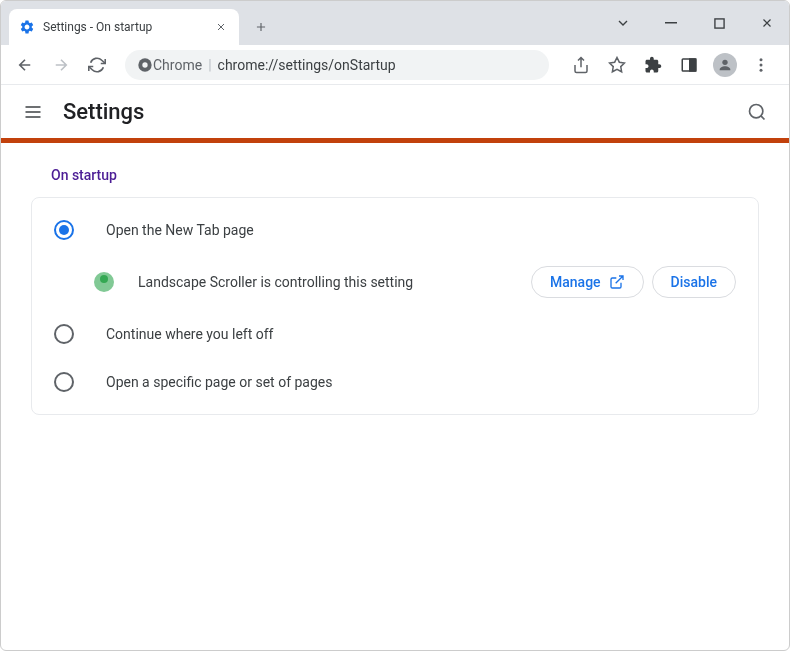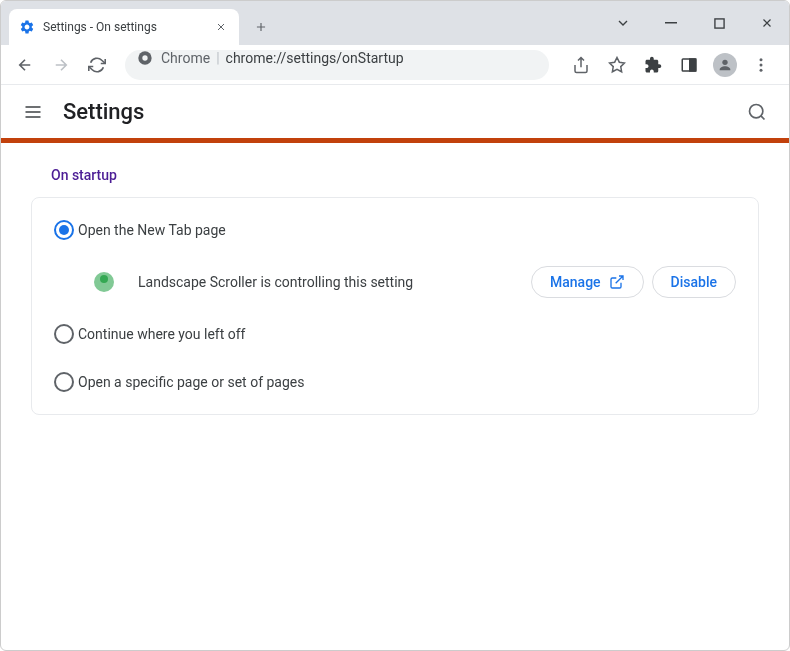--- a/index.html
+++ b/index.html
@@ -12,41 +12,41 @@
 .tab-title { font-size: 12px; color: #3c4043; flex: 1; white-space: nowrap; overflow: hidden; }
 .tab-close { width: 16px; height: 16px; display: flex; align-items: center; justify-content: center; color: #5f6368; cursor: pointer; }
 .new-tab { width: 28px; height: 28px; display: flex; align-items: center; justify-content: center; color: #5f6368; margin-left: 8px; margin-bottom: 4px; cursor: pointer; }
 .win-controls { margin-left: auto; display: flex; align-items: center; height: 100%; padding-right: 8px; gap: 20px; }
 .win-btn { width: 28px; height: 28px; display: flex; align-items: center; justify-content: center; color: #3c4043; cursor: pointer; }
 
 
 .toolbar { height: 40px; background: #fff; display: flex; align-items: center; padding: 0 8px; gap: 4px; border-bottom: 1px solid #e8eaed; }
 .nav-btn { width: 32px; height: 32px; display: flex; align-items: center; justify-content: center; color: #5f6368; border-radius: 50%; }
 .nav-btn.disabled { color: #bdc1c6; }
-.omnibox { flex: 1; height: 30px; background: #f1f3f4; border-radius: 15px; display: flex; padding: 0 12px; margin: 0 8px; gap: 8px; }
+.omnibox { flex: 1; height: 30px; background: #f1f3f4; border-radius: 15px; display: flex; align-items: center; padding: 0 12px; margin: 0 8px; gap: 0; }
 .omnibox-icon { color: #5f6368; display: flex; }
 .omnibox-text { font-size: 14px; color: #5f6368; display: flex; gap: 0; }
 .omnibox-pre { color: #5f6368; }
 .omnibox-sep { color: #bdc1c6; padding: 0 6px; }
 .omnibox-url { color: #3c4043; }
 .toolbar-actions { display: flex; align-items: center; gap: 12px; padding: 0 8px; }
 .tb-icon { color: #5f6368; display: flex; align-items: center; justify-content: center; width: 24px; height: 24px; cursor: pointer; }
 .avatar { width: 24px; height: 24px; border-radius: 50%; background: #bdc1c6; display: flex; align-items: center; justify-content: center; }
 
 
 .settings-header { height: 58px; display: flex; align-items: center; padding: 0 20px; border-bottom: 5px solid #c2410c; }
 .menu-btn { width: 24px; height: 24px; display: flex; align-items: center; justify-content: center; color: #3c4043; cursor: pointer; margin-right: 18px; }
 .settings-title { font-size: 22px; font-weight: 500; color: #202124; }
 .search-btn { margin-left: auto; width: 24px; height: 24px; display: flex; align-items: center; justify-content: center; color: #5f6368; cursor: pointer; }
 
 
 .content { padding: 24px 30px; }
 .section-title { font-size: 14px; color: #4c1d95; margin-bottom: 14px; padding-left: 20px; font-weight: 500; }
 .card { border: 1px solid #e8eaed; border-radius: 8px; background: #fff; padding: 8px 0; }
-.radio-row { display: flex; align-items: center; padding: 14px 22px; gap: 4px; cursor: pointer; }
+.radio-row { display: flex; align-items: center; padding: 14px 22px; gap: 32px; cursor: pointer; }
 .radio { width: 20px; height: 20px; border: 2px solid #5f6368; border-radius: 50%; display: flex; align-items: center; justify-content: center; flex-shrink: 0; }
 .radio.checked { border-color: #1a73e8; }
 .radio.checked::after { content: ''; width: 10px; height: 10px; background: #1a73e8; border-radius: 50%; }
 .radio-label { font-size: 14px; color: #3c4043; }
 .ext-row { display: flex; align-items: center; padding: 12px 22px 12px 62px; gap: 24px; }
 .ext-icon { width: 20px; height: 20px; background: #81c995; border-radius: 50%; flex-shrink: 0; position: relative; }
 .ext-icon::after { content: ''; position: absolute; width: 8px; height: 8px; background: #34a853; border-radius: 50%; top: 3px; left: 6px; }
 .ext-text { font-size: 14px; color: #3c4043; flex: 1; }
 .ext-actions { display: flex; gap: 8px; }
 .btn { border: 1px solid #dadce0; background: #fff; color: #1a73e8; font-size: 14px; padding: 7px 18px; border-radius: 16px; cursor: pointer; font-weight: 500; display: flex; align-items: center; gap: 8px; }
@@ -56,21 +56,21 @@
 </head>
 <body>
 
 <div class="titlebar">
   <div class="tab">
     <span class="tab-favicon">
       <svg width="16" height="16" viewBox="0 0 24 24" fill="#1a73e8">
           <path d="M19.14 12.94c.04-.3.06-.61.06-.94 0-.32-.02-.64-.07-.94l2.03-1.58a.49.49 0 0 0 .12-.61l-1.92-3.32a.49.49 0 0 0-.59-.22l-2.39.96c-.5-.38-1.03-.7-1.62-.94l-.36-2.54a.484.484 0 0 0-.48-.41h-3.84c-.24 0-.43.17-.47.41l-.36 2.54c-.59.24-1.13.57-1.62.94l-2.39-.96c-.22-.08-.47 0-.59.22L2.74 8.87c-.12.21-.08.47.12.61l2.03 1.58c-.05.3-.09.63-.09.94s.02.64.07.94l-2.03 1.58a.49.49 0 0 0-.12.61l1.92 3.32c.12.22.37.29.59.22l2.39-.96c.5.38 1.03.7 1.62.94l.36 2.54c.05.24.24.41.48.41h3.84c.24 0 .44-.17.47-.41l.36-2.54c.59-.24 1.13-.56 1.62-.94l2.39.96c.22.08.47 0 .59-.22l1.92-3.32c.12-.22.07-.47-.12-.61l-2.01-1.58zM12 15.6c-1.98 0-3.6-1.62-3.6-3.6s1.62-3.6 3.6-3.6 3.6 1.62 3.6 3.6-1.62 3.6-3.6 3.6z"></path>
         </svg>
     </span>
-    <span class="tab-title">Settings - On settings</span>
+    <span class="tab-title">Settings - On startup</span>
     <span class="tab-close">
       <svg width="12" height="12" viewBox="0 0 24 24" fill="none" stroke="#5f6368" stroke-width="2">
           <path d="M18 6L6 18M6 6l12 12"></path>
         </svg>
     </span>
   </div>
   <div class="new-tab">
     <svg width="14" height="14" viewBox="0 0 24 24" fill="none" stroke="#5f6368" stroke-width="2">
         <path d="M12 5v14M5 12h14"></path>
       </svg>

